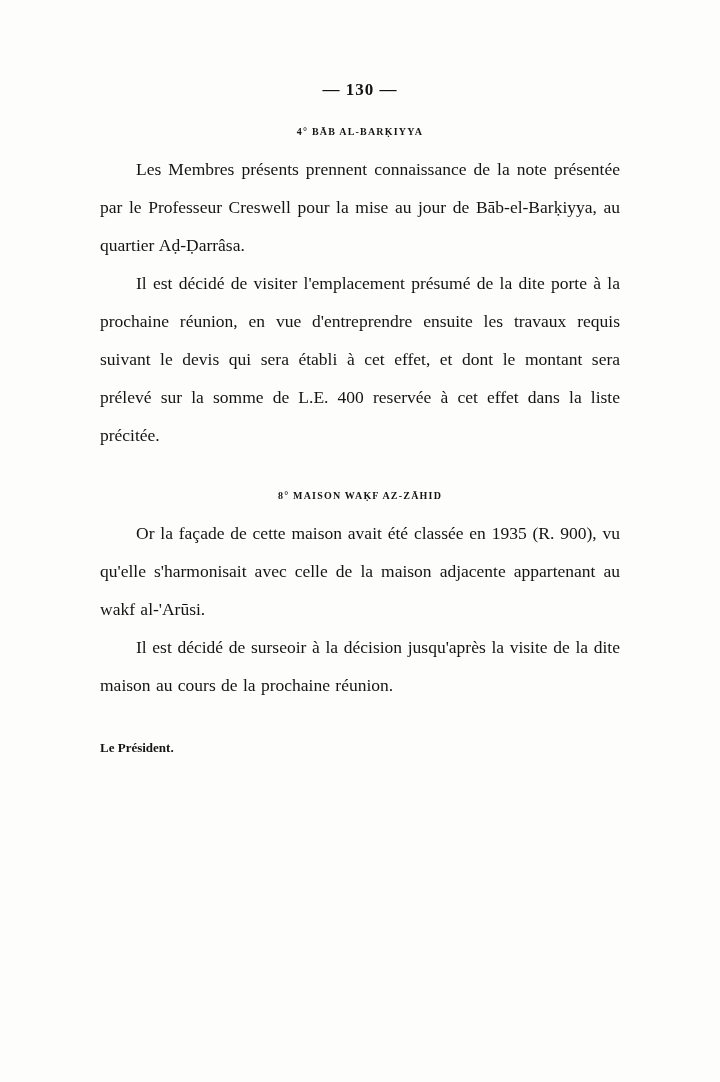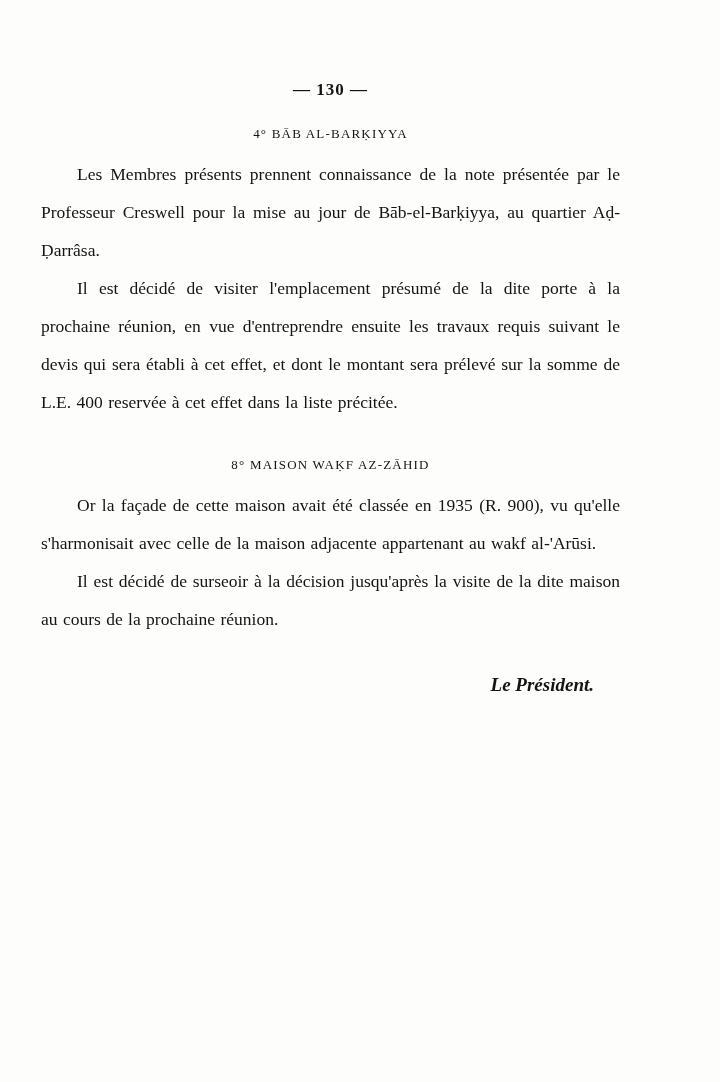--- a/index.html
+++ b/index.html
@@ -7,57 +7,55 @@
     padding: 0;
     background: #e9e9e9;
   }
   .page {
     position: relative;
     width: 720px;
     height: 1082px;
     margin: 0 auto;
     background: #fdfdfc;
     box-sizing: border-box;
-    padding: 80px 100px 0 41px;
+    padding: 80px 100px 0 100px;
     font-family: "Liberation Serif", "DejaVu Serif", serif;
     color: #141414;
     overflow: hidden;
   }
   .page-number {
     text-align: center;
     font-size: 17px;
     font-weight: bold;
     letter-spacing: 1px;
     margin-bottom: 26px;
   }
   .section-heading {
     text-align: center;
-    font-size: 13px;
+    font-size: 10px;
     letter-spacing: 1.2px;
-    font-weight: normal;
+    font-weight: bold;
     margin: 0 0 13px 0;
   }
   .section {
     margin-bottom: 36px;
   }
   .section p {
     margin: 0;
     font-size: 17.5px;
     line-height: 38px;
     text-align: justify;
     text-indent: 36px;
     word-spacing: 1px;
   }
   .signature {
     margin-top: 12px;
     padding-right: 26px;
-    text-align: right;
-    font-style: italic;
     font-weight: bold;
-    font-size: 19px;
+    font-size: 13px;
   }
 </style>
 </head>
 <body>
 
 <div class="page">
 
   <div class="page-number">— 130 —</div>
 
   <div class="section">

